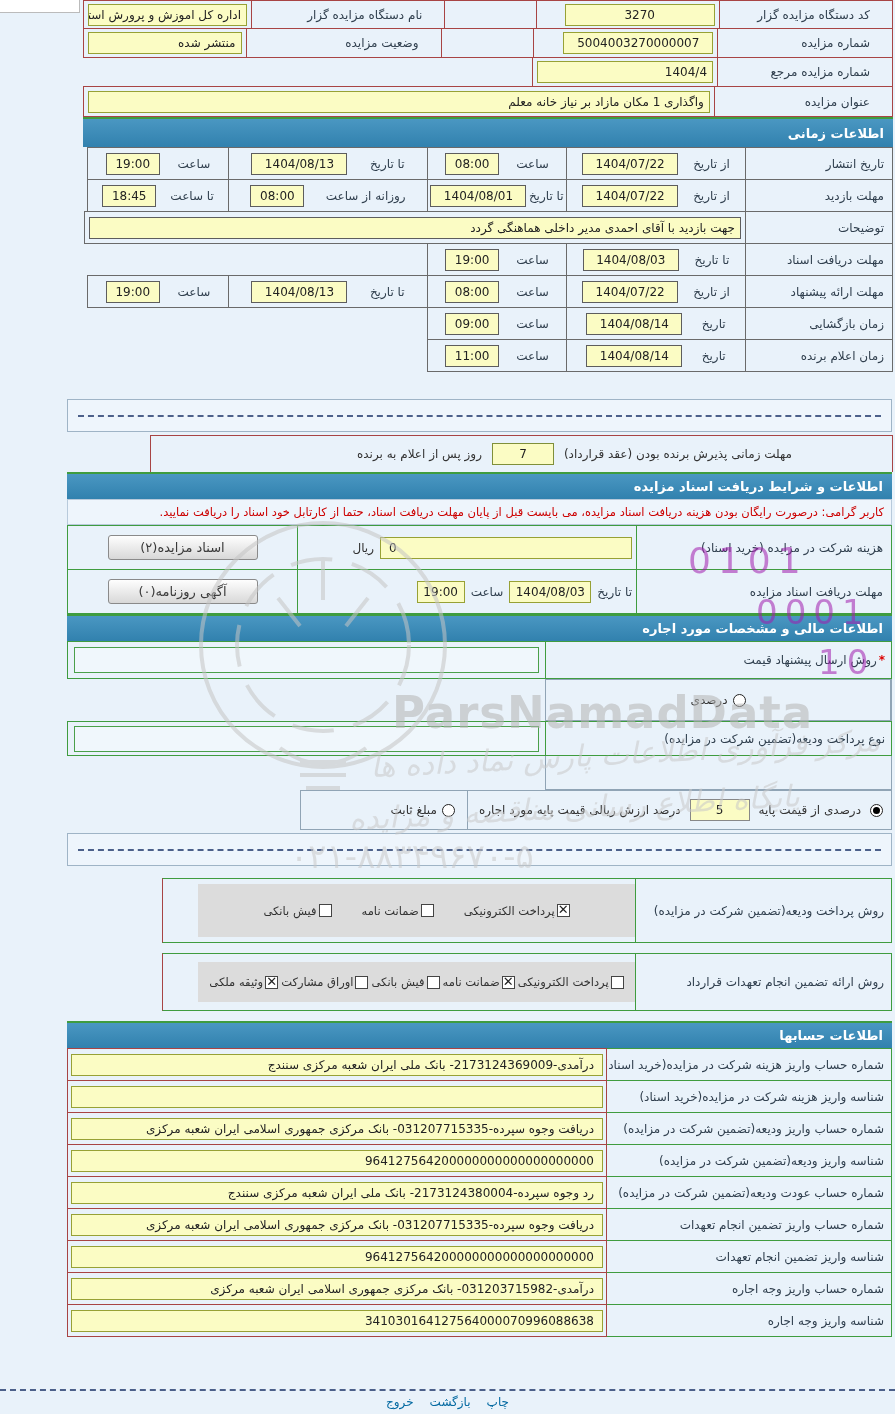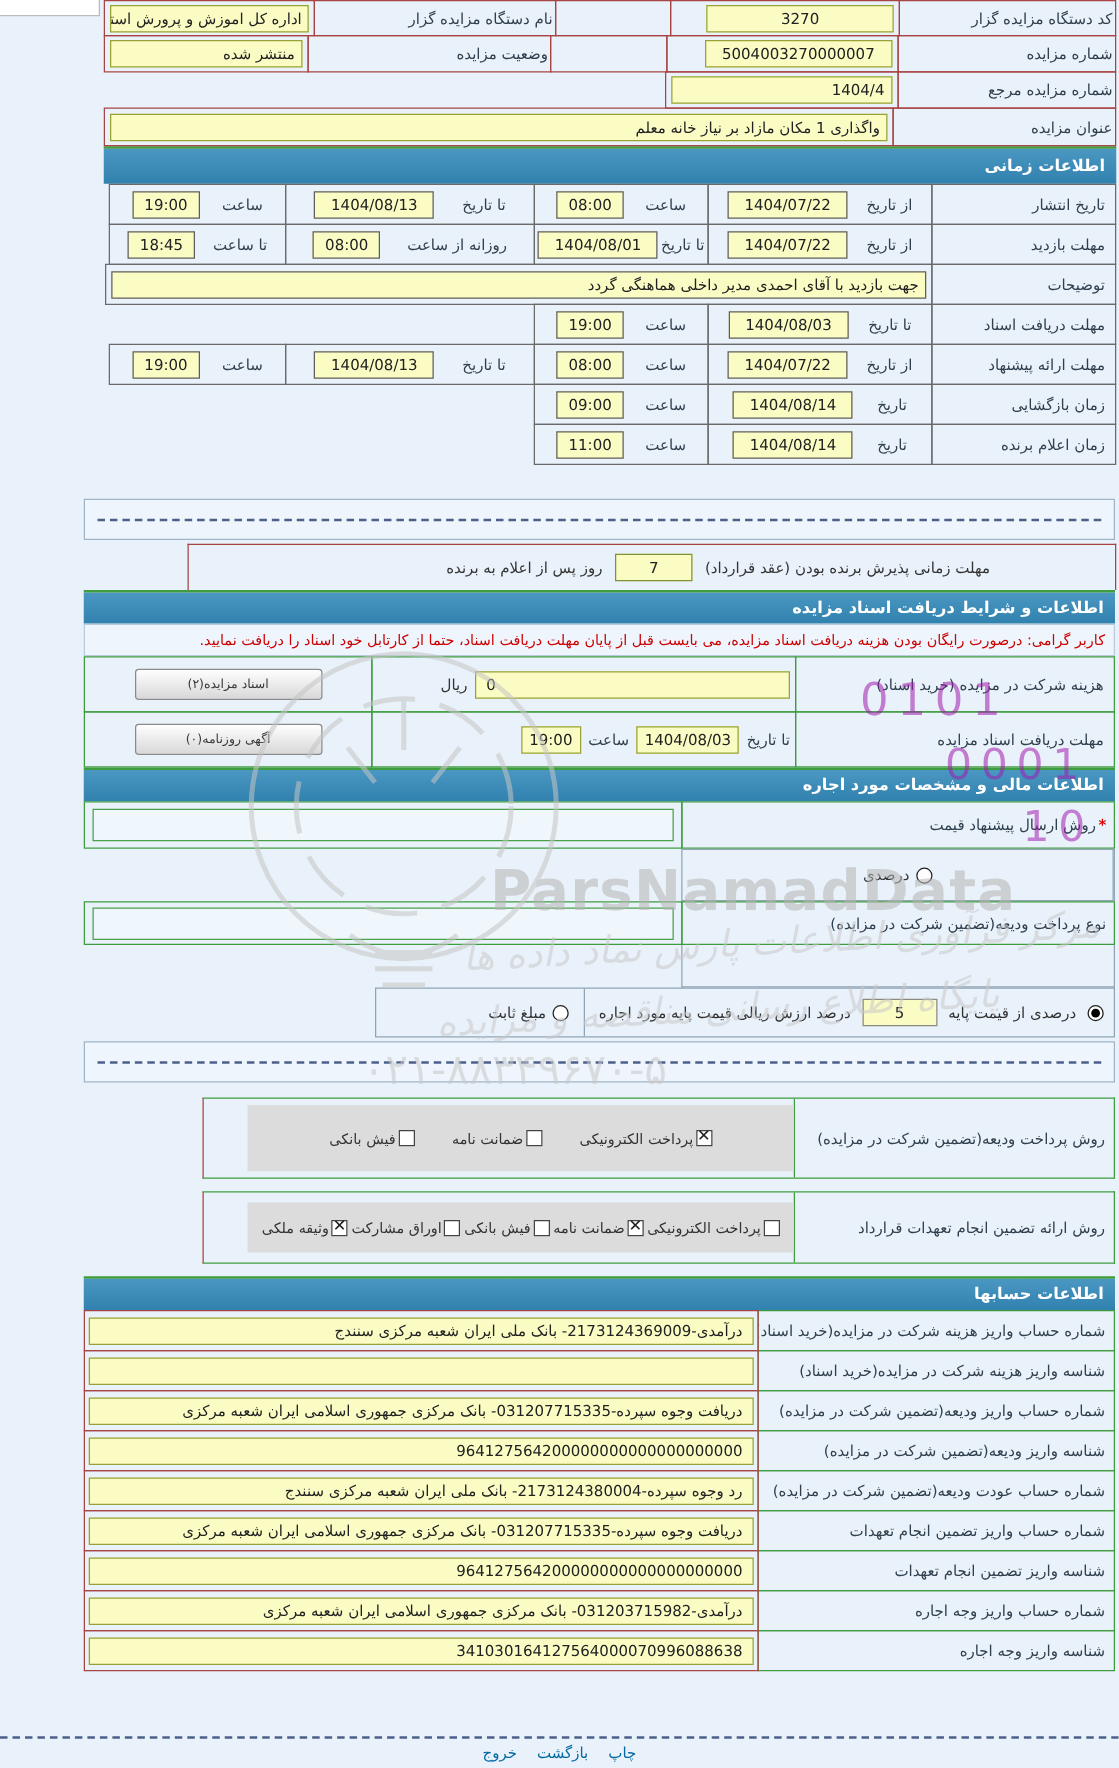--- a/index.html
+++ b/index.html
@@ -11,21 +11,21 @@
   .ybox{display:flex;align-items:center;background:#fbfcc4;border:1px solid #97a135;height:22px;padding:0 5px;white-space:nowrap;overflow:hidden;font-size:12px;color:#222}
   .ybox.center{justify-content:center}
   .ybox.dark{border-color:#5d5d5d}
   .ybox.grow{flex:1}
   
   .hdr{margin:0 2px 0 83px}
   .hrow{display:flex}
   .hrow+.hrow{margin-top:-1px}
   .hc{border:1px solid #a84444;display:flex;align-items:center;padding:0 4px}
   .hc+.hc{margin-right:-1px}
-  .hc.lab{justify-content:flex-start;padding-right:2px;color:#31404f}
+  .hc.lab{justify-content:flex-start;padding-right:22px;color:#31404f}
   .hc.void{border:none;background:none}
   .w-labr{width:181px}.w-valr{width:192px}.w-gap{width:96px}.w-labl{width:202px}.w-vall{width:169px}
   .w-rest{width:465px}.w-wide{width:639px}
   .h29{height:29px}.h30{height:30px}.h31{height:31px}
   
   .secbar{height:28px;background:linear-gradient(#4a97c2,#3181ae);border-top:2px solid #3f9c3f;color:#fff;font-weight:bold;font-size:13px;display:flex;align-items:center;padding:0 9px}
   .secbar.t1{margin:0 2px 0 83px;height:30px}
   .secbar.inset{margin:0 3px 0 67px;height:27px}
   
   .ttab{margin:0 2px 0 83px}
@@ -50,21 +50,21 @@
   .warn{margin:0 3px 0 67px;height:26px;border:1px solid #b8cadb;background:#eef5fc;color:#c00;font-size:11.5px;display:flex;align-items:center;padding:0 7px;white-space:nowrap;overflow:hidden}
   
   .drow{display:flex;margin:0 3px 0 67px;height:45px}
   .drow+.drow{margin-top:-1px}
   .dc{border:1px solid #3f9c3f;display:flex;align-items:center}
   .dc+.dc{margin-right:-1px}
   .dc.lab{width:256px;padding-right:8px;color:#31404f}
   .dc.mid{width:340px;gap:6px;padding:0 4px}
   .dc.btncell{flex:1;justify-content:center}
   .dc .ybox.fee{width:252px;justify-content:flex-start;padding:0 8px}
-  .btn{width:150px;height:25px;background:linear-gradient(#fefefe,#d8d8d8);border:1px solid #8a8a8a;border-radius:3px;font-size:10px;color:#3a3a3a;display:flex;align-items:center;justify-content:center;cursor:pointer}
+  .btn{width:150px;height:25px;background:linear-gradient(#fefefe,#d8d8d8);border:1px solid #8a8a8a;border-radius:3px;font-size:13px;color:#3a3a3a;display:flex;align-items:center;justify-content:center;cursor:pointer}
   
   .frow{display:flex;margin:0 3px 0 67px}
   .frow .flab{width:347px;border:1px solid #3f9c3f;display:flex;align-items:center;padding-right:6px;color:#31404f}
   .frow .ffield{flex:1;border:1px solid #3f9c3f;margin-right:-1px;display:flex;align-items:center;padding:4px 6px}
   .greenfield{flex:1;height:26px;border:1px solid #4aa04a;background:#f0f7fc}
   .r1{height:38px}.r3{height:35px}
   .r2{height:42px}
   .radio-cell{width:347px;border:1px solid #90a4b5;display:flex}
   .radio-half{flex:1;display:flex;align-items:center;justify-content:center;gap:5px}
   .radio-half.sep{border-right:1px solid #90a4b5}

